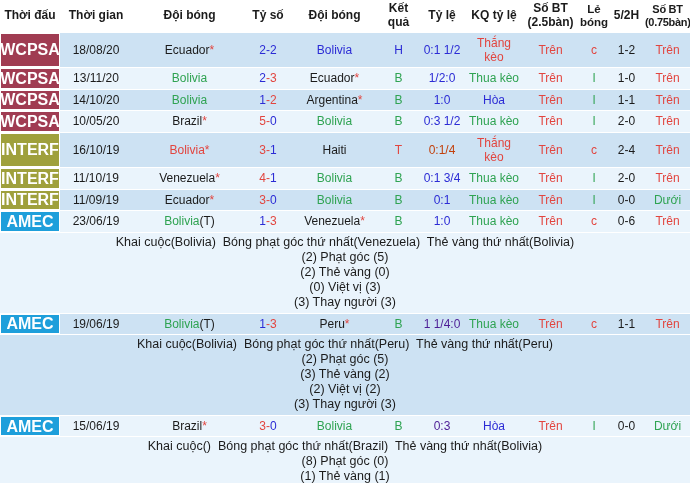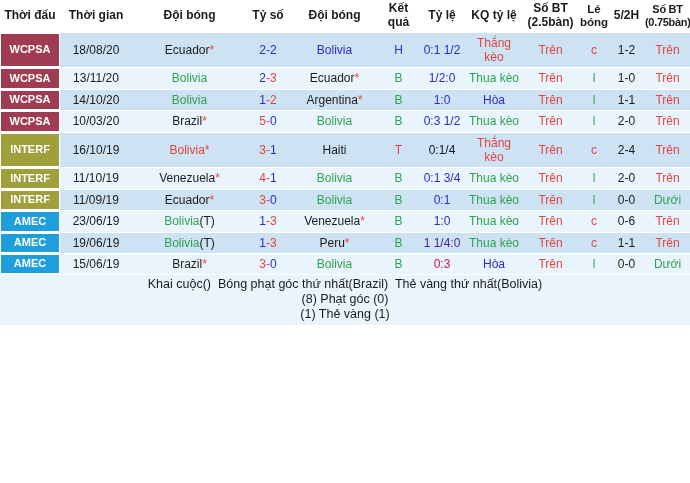--- a/index.html
+++ b/index.html
@@ -33,21 +33,21 @@
     line-height:1.2;
     border-top:1px solid #fff;
     overflow:hidden;
   }
   tr.dark td  { background:#cde2f3; }
   tr.light td { background:#eaf4fc; }
   td.league-cell { background:#fff !important; padding:0; position:relative; }
   .league-badge {
     position:absolute; top:1px; bottom:1px; left:1px; right:1px;
     display:flex; align-items:center; justify-content:center;
-    color:#fff; font-weight:700; font-size:11px;
+    color:#fff; font-weight:700; font-size:16px;
   }
   td.kq-cell { padding-left:0; padding-right:0; }
   td.detail-cell { padding:1px 0 3px 0; }
   .detail-first { line-height:16px; white-space:pre-wrap; font-size:12.5px; }
   .detail-stat  { line-height:15px; font-size:12.5px; }
   .star { font-weight:400; }
 </style>
 </head>
 <body>
 
@@ -129,42 +129,42 @@
           <td class="kq-cell" style="color: rgb(43, 43, 213);">Hòa</td>
           <td style="color: rgb(226, 69, 63);">Trên</td>
           <td style="color: rgb(47, 163, 82);">l</td>
           <td>1-1</td>
           <td style="color: rgb(226, 69, 63);">Trên</td>
         </tr>
         <tr class="match-row light">
           <td class="league-cell">
             <div class="league-badge" style="background: rgb(160, 60, 82);">WCPSA</div>
           </td>
-          <td class="date-cell">10/03/20</td>
+          <td class="date-cell">10/05/20</td>
           <td class="team-cell"><span style="color: rgb(27, 27, 27);">Brazil</span><span class="star" style="color: rgb(226, 69, 63);">*</span></td>
           <td class="score-cell"><span style="color: rgb(226, 69, 63);">5</span><span style="color: rgb(226, 69, 63);">-</span><span style="color: rgb(43, 43, 213);">0</span></td>
           <td class="team-cell"><span style="color: rgb(47, 163, 82);">Bolivia</span></td>
           <td class="result-cell" style="color: rgb(47, 163, 82);">B</td>
           <td class="odds-cell" style="color: rgb(43, 43, 213);">0:3 1/2</td>
           <td class="kq-cell" style="color: rgb(47, 163, 82);">Thua kèo</td>
           <td style="color: rgb(226, 69, 63);">Trên</td>
           <td style="color: rgb(47, 163, 82);">l</td>
           <td>2-0</td>
           <td style="color: rgb(226, 69, 63);">Trên</td>
         </tr>
         <tr class="match-row dark">
           <td class="league-cell">
             <div class="league-badge" style="background: rgb(159, 160, 60);">INTERF</div>
           </td>
           <td class="date-cell">16/10/19</td>
           <td class="team-cell"><span style="color: rgb(226, 69, 63);">Bolivia</span><span class="star" style="color: rgb(226, 69, 63);">*</span></td>
           <td class="score-cell"><span style="color: rgb(226, 69, 63);">3</span><span style="color: rgb(226, 69, 63);">-</span><span style="color: rgb(43, 43, 213);">1</span></td>
           <td class="team-cell"><span style="color: rgb(27, 27, 27);">Haiti</span></td>
           <td class="result-cell" style="color: rgb(226, 69, 63);">T</td>
-          <td class="odds-cell" style="color: #0f172a;">0:1/4</td>
+          <td class="odds-cell" style="color: #c2410c;">0:1/4</td>
           <td class="kq-cell" style="color: rgb(226, 69, 63);">Thắng kèo</td>
           <td style="color: rgb(226, 69, 63);">Trên</td>
           <td style="color: rgb(226, 69, 63);">c</td>
           <td>2-4</td>
           <td style="color: rgb(226, 69, 63);">Trên</td>
         </tr>
         <tr class="match-row light">
           <td class="league-cell">
             <div class="league-badge" style="background: rgb(159, 160, 60);">INTERF</div>
           </td>
@@ -205,46 +205,64 @@
           <td class="score-cell"><span style="color: rgb(43, 43, 213);">1</span><span style="color: rgb(226, 69, 63);">-</span><span style="color: rgb(226, 69, 63);">3</span></td>
           <td class="team-cell"><span style="color: rgb(27, 27, 27);">Venezuela</span><span class="star" style="color: rgb(226, 69, 63);">*</span></td>
           <td class="result-cell" style="color: rgb(47, 163, 82);">B</td>
           <td class="odds-cell" style="color: rgb(43, 43, 213);">1:0</td>
           <td class="kq-cell" style="color: rgb(47, 163, 82);">Thua kèo</td>
           <td style="color: rgb(226, 69, 63);">Trên</td>
           <td style="color: rgb(226, 69, 63);">c</td>
           <td>0-6</td>
           <td style="color: rgb(226, 69, 63);">Trên</td>
         </tr>
+        <tr class="detail-row light">
+          <td class="detail-cell" colspan="12">
+            <div class="detail-first">Khai cuộc(Bolivia)  Bóng phạt góc thứ nhất(Venezuela)  Thẻ vàng thứ nhất(Bolivia)</div>
+            <div class="detail-stat">(2) Phạt góc (5)</div>
+            <div class="detail-stat">(2) Thẻ vàng (0)</div>
+            <div class="detail-stat">(0) Việt vị (3)</div>
+            <div class="detail-stat">(3) Thay người (3)</div>
+          </td>
+        </tr>
         <tr class="match-row dark">
           <td class="league-cell">
             <div class="league-badge" style="background: rgb(30, 159, 219);">AMEC</div>
           </td>
           <td class="date-cell">19/06/19</td>
           <td class="team-cell"><span style="color: rgb(47, 163, 82);">Bolivia</span><span style="color: rgb(27, 27, 27);">(T)</span></td>
           <td class="score-cell"><span style="color: rgb(43, 43, 213);">1</span><span style="color: rgb(226, 69, 63);">-</span><span style="color: rgb(226, 69, 63);">3</span></td>
           <td class="team-cell"><span style="color: rgb(27, 27, 27);">Peru</span><span class="star" style="color: rgb(226, 69, 63);">*</span></td>
           <td class="result-cell" style="color: rgb(47, 163, 82);">B</td>
           <td class="odds-cell" style="color: #4c1d95;">1 1/4:0</td>
           <td class="kq-cell" style="color: rgb(47, 163, 82);">Thua kèo</td>
           <td style="color: rgb(226, 69, 63);">Trên</td>
           <td style="color: rgb(226, 69, 63);">c</td>
           <td>1-1</td>
           <td style="color: rgb(226, 69, 63);">Trên</td>
         </tr>
+        <tr class="detail-row dark">
+          <td class="detail-cell" colspan="12">
+            <div class="detail-first">Khai cuộc(Bolivia)  Bóng phạt góc thứ nhất(Peru)  Thẻ vàng thứ nhất(Peru)</div>
+            <div class="detail-stat">(2) Phạt góc (5)</div>
+            <div class="detail-stat">(3) Thẻ vàng (2)</div>
+            <div class="detail-stat">(2) Việt vị (2)</div>
+            <div class="detail-stat">(3) Thay người (3)</div>
+          </td>
+        </tr>
         <tr class="match-row light">
           <td class="league-cell">
             <div class="league-badge" style="background: rgb(30, 159, 219);">AMEC</div>
           </td>
           <td class="date-cell">15/06/19</td>
           <td class="team-cell"><span style="color: rgb(27, 27, 27);">Brazil</span><span class="star" style="color: rgb(226, 69, 63);">*</span></td>
           <td class="score-cell"><span style="color: rgb(226, 69, 63);">3</span><span style="color: rgb(226, 69, 63);">-</span><span style="color: rgb(43, 43, 213);">0</span></td>
           <td class="team-cell"><span style="color: rgb(47, 163, 82);">Bolivia</span></td>
           <td class="result-cell" style="color: rgb(47, 163, 82);">B</td>
-          <td class="odds-cell" style="color: #be185d;">0:3</td>
+          <td class="odds-cell" style="color: #4c1d95;">0:3</td>
           <td class="kq-cell" style="color: rgb(43, 43, 213);">Hòa</td>
           <td style="color: rgb(226, 69, 63);">Trên</td>
           <td style="color: rgb(47, 163, 82);">l</td>
           <td>0-0</td>
           <td style="color: rgb(47, 163, 82);">Dưới</td>
         </tr>
         <tr class="detail-row light">
           <td class="detail-cell" colspan="12">
             <div class="detail-first">Khai cuộc()  Bóng phạt góc thứ nhất(Brazil)  Thẻ vàng thứ nhất(Bolivia)</div>
             <div class="detail-stat">(8) Phạt góc (0)</div>

